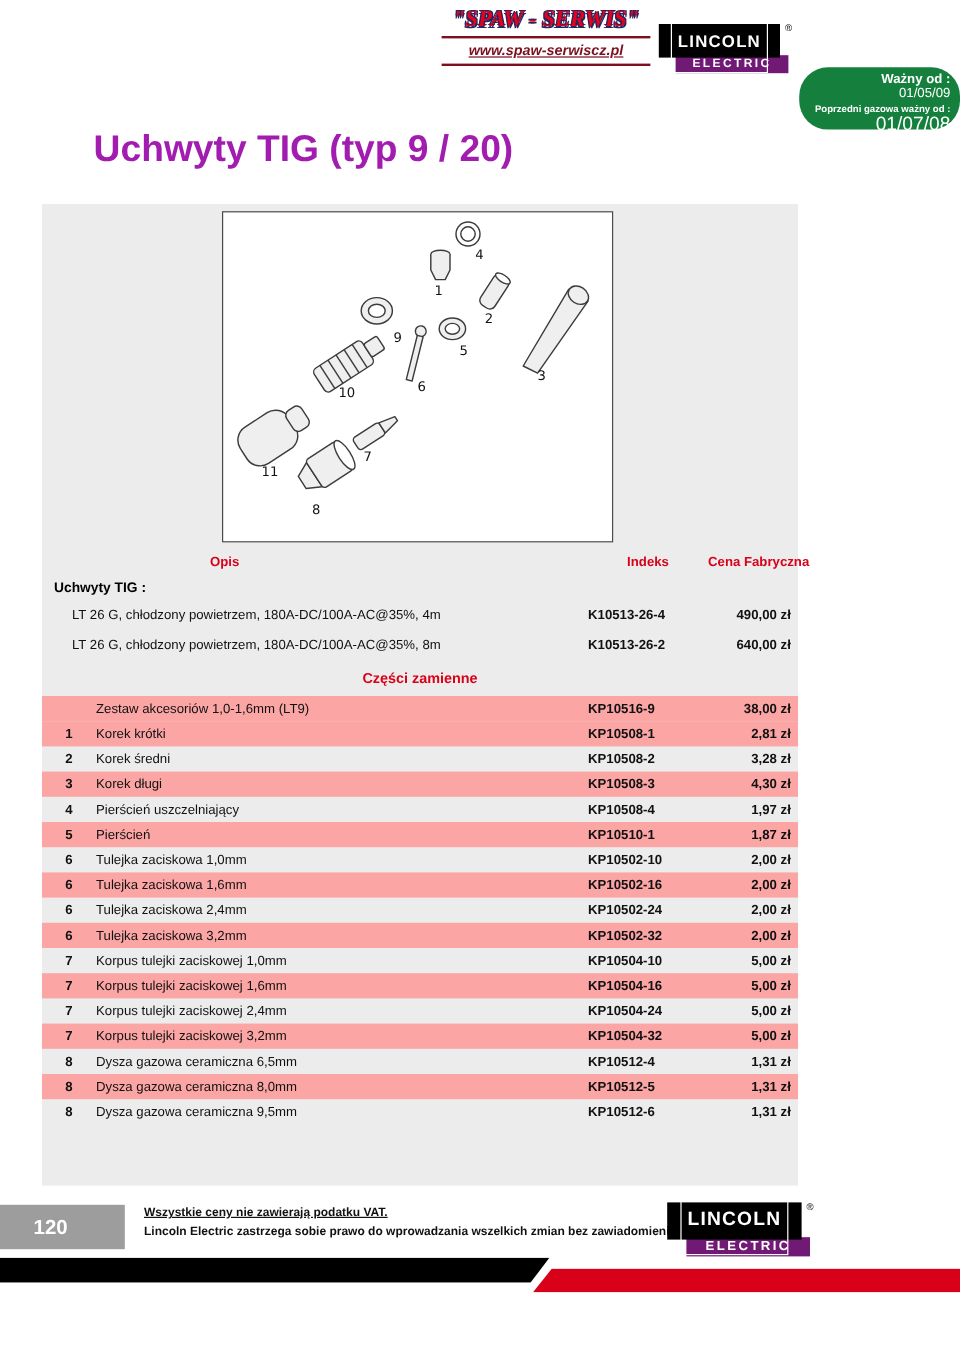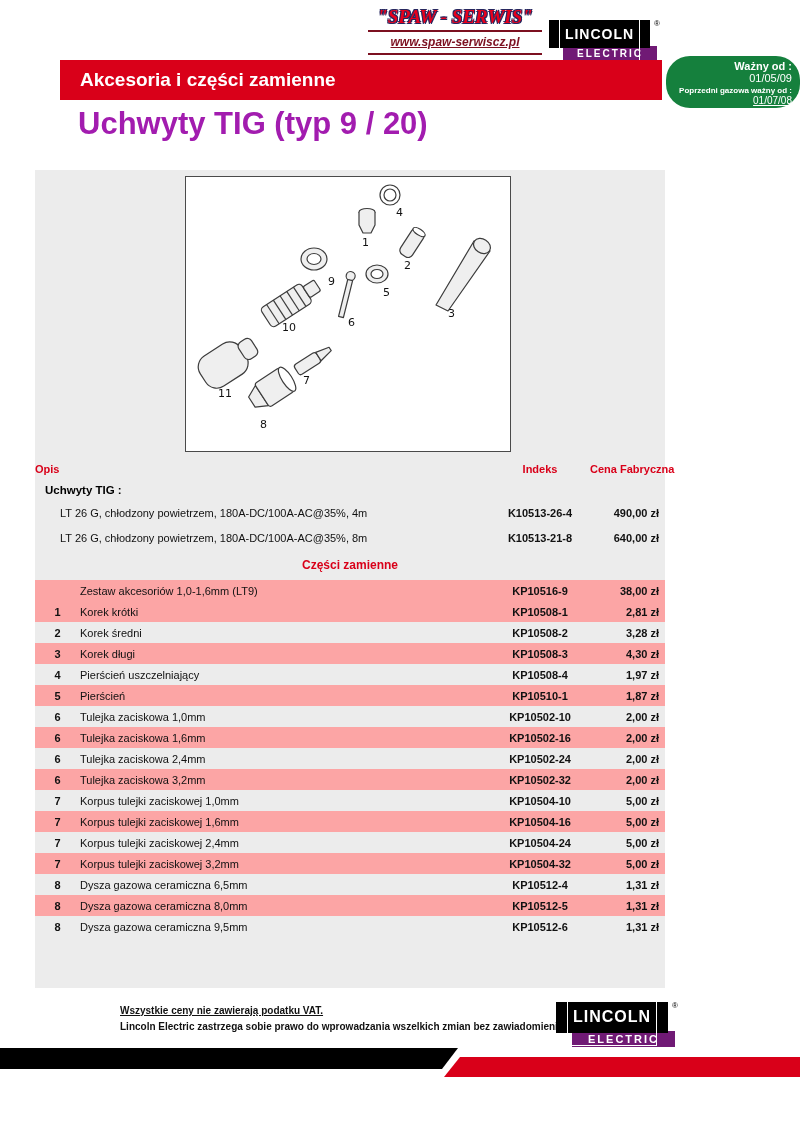--- a/index.html
+++ b/index.html
@@ -26,40 +26,40 @@
   .lincoln-bottom { left:556px; top:1002px; }
   .lincoln-bottom .lincoln-black { width:112px; height:31px; }
   .lincoln-bottom .lincoln-inner { font-size:16px; }
   .lincoln-bottom .lincoln-red { width:103px; height:16px; font-size:11px; letter-spacing:2px; line-height:16px; margin-left:16px; margin-top:-2px; }
 
   
   .validity { position:absolute; left:666px; top:56px; width:134px; height:52px; background:#15803d; color:#fff; text-align:right; padding:4px 8px 0 0;border-radius:24px; }
   .v1 { font-weight:bold; font-size:11px; }
   .v2 { font-size:11px; }
   .v3 { font-weight:bold; font-size:8px; margin-top:2px; }
-  .v4 { font-size:10px;text-decoration:underline; }
+  .v4 { font-size:16px;text-decoration:underline; }
 
   .section-bar { position:absolute; left:60px; top:60px; width:602px; height:40px; background:#d90019; color:#fff; font-weight:bold; font-size:19px; line-height:40px; padding-left:20px; }
   .page-title { position:absolute; left:78px; top:106px; font-size:31px; font-weight:bold; color:#a21caf; font-family:"Liberation Sans", sans-serif; }
 
   .panel { position:absolute; left:35px; top:170px; width:630px; height:818px; background:#ececec; }
   .diagram-box { position:absolute; left:150px; top:6px; width:326px; height:276px; background:#fff; border:1px solid #4a4a4a; }
   .dlabels text { font-family:"DejaVu Sans", sans-serif; }
 
   table.parts { position:absolute; left:0; top:288px; width:630px; border-collapse:collapse; table-layout:fixed; font-size:11px; color:#111; }
   .parts th { height:22px; color:#d90019; font-weight:bold; white-space:nowrap; }
-  .th-opis { text-align:left; }
+  .th-opis { text-align:left; padding-left:140px; }
   .th-idx { text-align:center; }
   .th-cena { text-align:center; }
   .parts td { height:21px; vertical-align:middle; }
   td.group1 { font-weight:bold; font-size:11.5px; padding-left:10px; height:20px; color:#000;margin-left:36px; }
   td.group2 { color:#d90019; font-weight:bold; font-size:12px; text-align:center; height:30px; }
   .torch-row td { height:25px; }
   td.torch-opis { padding-left:25px; }
-  td.idx { text-align:center; font-weight:bold; }
+  td.idx { text-align:left; font-weight:bold; }
   td.cena { text-align:right; font-weight:bold; padding-right:6px; }
   td.nr { text-align:center; font-weight:bold; }
   tr.alt { background:#fca5a5; }
 
   .footer-pagenum { position:absolute; left:0; top:1004px; width:104px; height:37px; background:#9d9d9d; color:#fff; font-weight:bold; font-size:17px; line-height:37px; padding-left:28px; }
   .footer-notes { position:absolute; left:120px; top:1005px; font-size:10px; color:#111; }
   .note1 { font-weight:bold; margin-bottom:5px;text-decoration:underline; }
   .note2 { font-weight:bold; }
   .stripe-black { position:absolute; left:0; top:1048px; width:458px; height:21px; background:#000;
     clip-path:polygon(0 0, 100% 0, calc(100% - 16px) 100%, 0 100%); }
@@ -86,23 +86,20 @@
     <div class="lincoln-red">ELECTRIC</div>
   </div>
 
   <div class="validity">
     <div class="v1">Ważny od :</div>
     <div class="v2">01/05/09</div>
     <div class="v3">Poprzedni gazowa ważny od :</div>
     <div class="v4">01/07/08</div>
   </div>
 
-  <div class="section-bar">
-    <span>Akcesoria i części zamienne</span>
-  </div>
 
   <h1 class="page-title">Uchwyty TIG (typ 9 / 20)</h1>
 
   <div class="panel">
 
     <div class="diagram-box">
       <svg viewBox="0 0 324 274" width="324" height="274">
         <g stroke="#3c3c3c" stroke-width="1.2" fill="#efefef" stroke-linejoin="round">
           <g>
             <circle cx="204" cy="18" r="10" fill="none"></circle>
@@ -191,21 +188,21 @@
         </tr>
       </tbody>
       <tbody>
           <tr class="torch-row">
             <td class="torch-opis" colspan="2">LT 26 G, chłodzony powietrzem, 180A-DC/100A-AC@35%, 4m</td>
             <td class="idx">K10513-26-4</td>
             <td class="cena">490,00 zł</td>
           </tr>
           <tr class="torch-row">
             <td class="torch-opis" colspan="2">LT 26 G, chłodzony powietrzem, 180A-DC/100A-AC@35%, 8m</td>
-            <td class="idx">K10513-21-8</td>
+            <td class="idx">K10513-26-2</td>
             <td class="cena">640,00 zł</td>
           </tr>
         </tbody>
       <tbody>
         <tr>
           <td class="group2" colspan="4">Części zamienne</td>
         </tr>
       </tbody>
       <tbody>
           <tr class="part-row alt">
@@ -307,20 +304,23 @@
           <tr class="part-row">
             <td class="nr">8</td>
             <td class="opis">Dysza gazowa ceramiczna 9,5mm</td>
             <td class="idx">KP10512-6</td>
             <td class="cena">1,31 zł</td>
           </tr>
         </tbody>
     </table>
   </div>
 
+  <div class="footer-pagenum">
+    <span>120</span>
+  </div>
   <div class="footer-notes">
     <div class="note1">Wszystkie ceny nie zawierają podatku VAT.</div>
     <div class="note2">Lincoln Electric zastrzega sobie prawo do wprowadzania wszelkich zmian bez zawiadomienia.</div>
   </div>
   <div class="lincoln lincoln-bottom">
     <div class="lincoln-black">
       <span class="lincoln-inner">LINCOLN</span>
       <span class="lincoln-reg">®</span>
     </div>
     <div class="lincoln-red">ELECTRIC</div>

